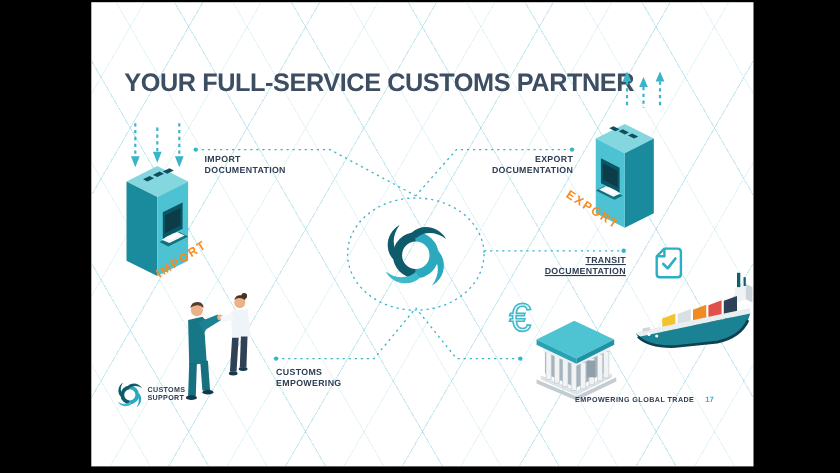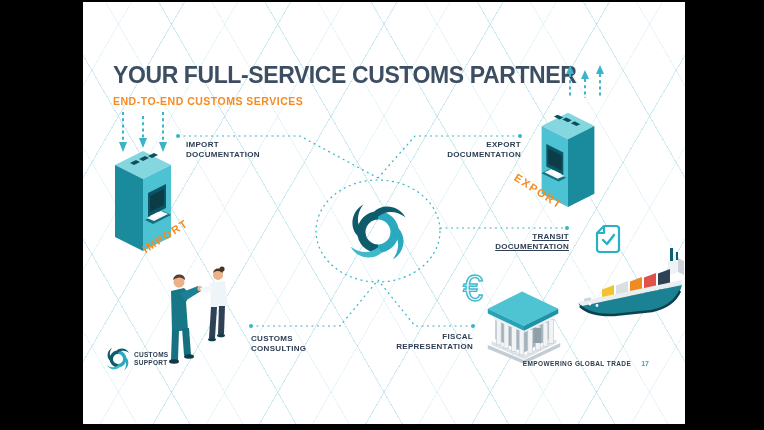--- a/index.html
+++ b/index.html
@@ -30,21 +30,20 @@
   svg{display:block;}
 </style>
 </head>
 <body>
 
 <div class="stage">
   <div class="slide">
     <div class="grid"></div>
 
     <div class="abs title">YOUR FULL-SERVICE CUSTOMS PARTNER</div>
-    <div class="abs subtitle">END-TO-END CUSTOMS SERVICES</div>
 
     <svg class="abs" style="left:0;top:0;" width="602" height="422" viewBox="0 0 602 422">
       <g fill="none" stroke="#3ab4c8" stroke-width="1.2" stroke-dasharray="2 3.5">
         <ellipse cx="295" cy="229" rx="62" ry="51"></ellipse>
         <polyline points="95,134 217,134 295,176"></polyline>
         <polyline points="437,134 332,134 295,176"></polyline>
         <polyline points="357,226 484,226"></polyline>
         <polyline points="390,324 332,324 295,278"></polyline>
         <polyline points="168,324 257,324 295,278"></polyline>
       </g>
@@ -74,27 +73,23 @@
       <span>DOCUMENTATION</span>
     </div>
     <div class="abs svclabel alignR" style="right:164px;top:138px;">
       <span>EXPORT</span>
       <span>DOCUMENTATION</span>
     </div>
     <div class="abs svclabel alignR" style="right:116px;top:230px;text-decoration:underline;">
       <span>TRANSIT</span>
       <span>DOCUMENTATION</span>
     </div>
-    <div class="abs svclabel alignR" style="right:212px;top:330px;">
-      <span>FISCAL</span>
-      <span>REPRESENTATION</span>
-    </div>
     <div class="abs svclabel" style="left:168px;top:332px;">
       <span>CUSTOMS</span>
-      <span>CONSULTING</span>
+      <span>EMPOWERING</span>
     </div>
 
     <svg class="abs" style="left:32px;top:108px;" width="56" height="48" viewBox="0 0 56 48">
       <g stroke="#3ab4c8" stroke-width="2" stroke-dasharray="3 3.2">
         <line x1="8" y1="2" x2="8" y2="32"></line>
           <line x1="28" y1="6" x2="28" y2="28"></line>
           <line x1="48" y1="2" x2="48" y2="32"></line>
       </g>
       <g fill="#3ab4c8">
         <polygon points="4,32 12,32 8,42"></polygon>

